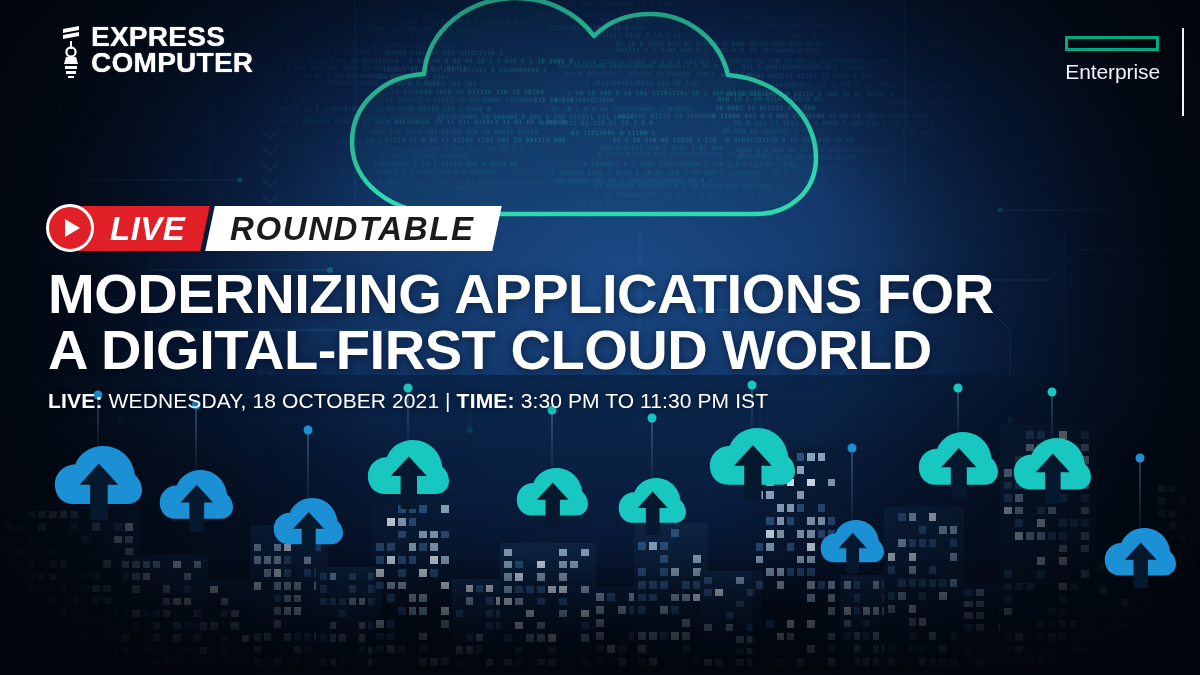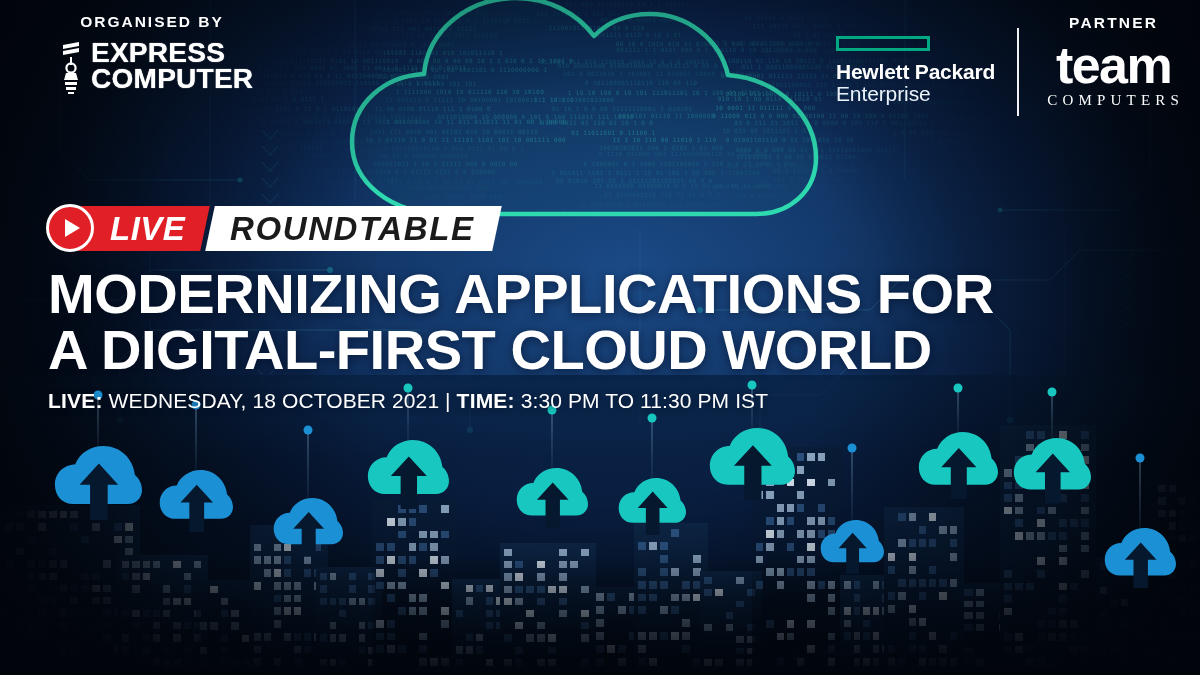--- a/index.html
+++ b/index.html
@@ -1206,21 +1206,20 @@
         <div class="wire" style="height: 70px;"></div>
         <div class="knob" style="background: rgb(28, 144, 212);"></div>
         <svg viewBox="0 0 100 84" width="72" height="60.48" class="ico" style="top: 70px;">
           <path d="M22 66 C9 66 1 56 1 44 C1 31 11 21 24 21 C29 8 42 0 56 0 C75 0 90 14 92 33 C97 37 100 44 100 50 C100 59 93 66 84 66 Z" fill="#1C90D4"></path>
           <path d="M51 20 L73 44 L61 44 L61 84 L41 84 L41 44 L29 44 Z" fill="#06182e"></path>
         </svg>
       </div>
     </div>
 
   <div class="hdr-left">
-    <div class="kicker">ORGANISED BY</div>
     <div class="ec-logo">
       <svg class="ec-mark" viewBox="0 0 26 54">
         <g fill="#ffffff">
           <path d="M6 5 L22 2 L22 6 L6 9 Z"></path>
           <path d="M6 11 L22 8 L22 12 L6 15 Z"></path>
           <path d="M13 17 L15 17 L15 25 L13 25 Z"></path>
           <circle cx="14" cy="28" r="4.6" fill="none" stroke="#ffffff" stroke-width="2.2"></circle>
           <path d="M9 33 L19 33 L21 40 L7 40 Z"></path>
           <path d="M8 42 L20 42 L20 45 L8 45 Z"></path>
           <path d="M9 47 L19 47 L19 50 L9 50 Z"></path>
@@ -1230,29 +1229,23 @@
       <div class="ec-words">
         <div>EXPRESS</div>
         <div>COMPUTER</div>
       </div>
     </div>
   </div>
 
   <div class="hdr-right">
     <div class="hpe">
       <div class="hpe-rect"></div>
-      <div class="hpe-l1">Hewlett Packard</div>
       <div class="hpe-l2">Enterprise</div>
     </div>
     <div class="divider"></div>
-    <div class="tc">
-      <div class="tc-kicker">PARTNER</div>
-      <div class="tc-team">team</div>
-      <div class="tc-sub">COMPUTERS</div>
-    </div>
   </div>
 
   <div class="badge">
     <div class="play">
         <i></i>
       </div>
     <div class="live">
       <span>LIVE</span>
     </div>
     <div class="rt">

